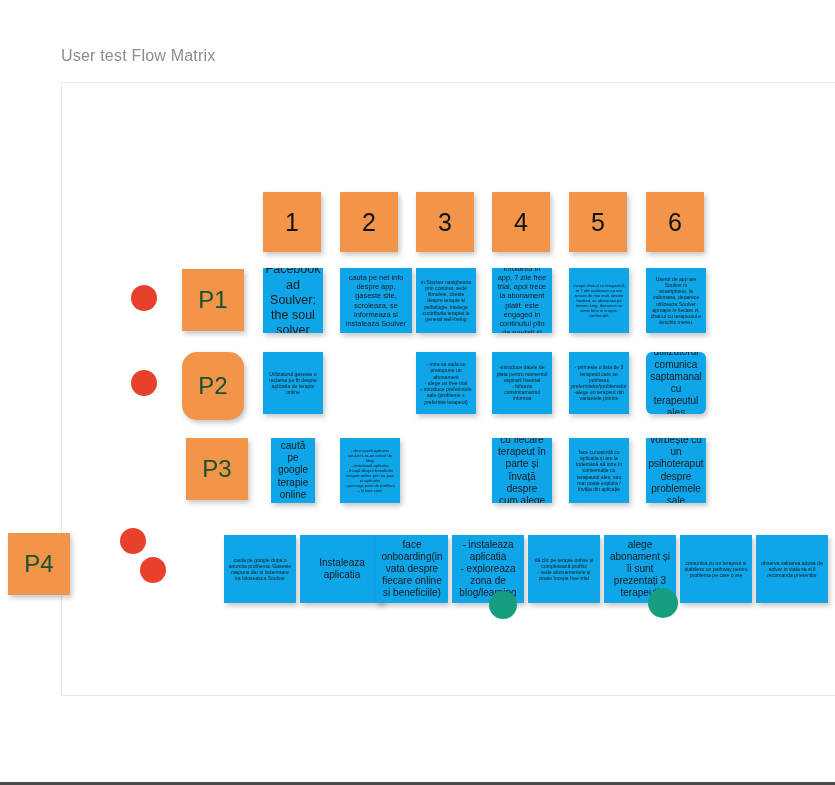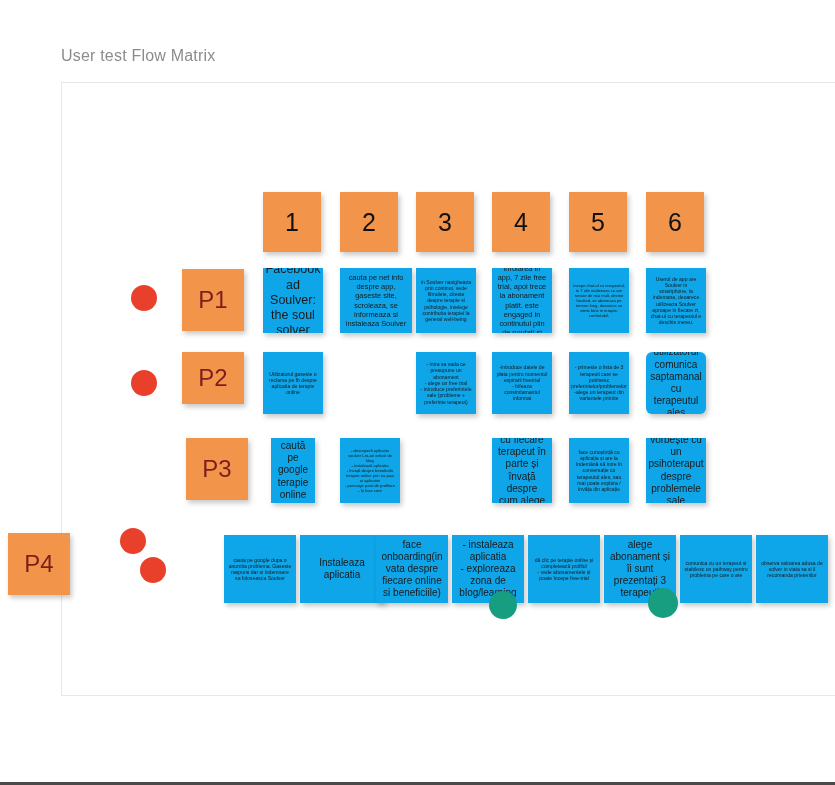--- a/index.html
+++ b/index.html
@@ -23,21 +23,21 @@
   .note{
     position:absolute;box-sizing:border-box;
     display:flex;align-items:center;justify-content:center;text-align:center;
     box-shadow:2px 3px 5px rgba(0,0,0,.22);
     color:#1a1a1a;overflow:hidden;
   }
   .note-inner{padding:0 4px;width:100%;line-height:1.22;white-space:pre-line;}
   .orange{background:#f2954b;}
   .green{background:#0ea5e9;}
   .num{font-size:25px;font-weight:400;color:#111;}
-  .plabel{font-size:24px;font-weight:400;color:#7f1d1d;}
+  .plabel{font-size:24px;font-weight:400;color:#14532d;}
   .t-lg{font-size:12.5px;}
   .t-md{font-size:10px;}
   .t-sm{font-size:7.4px;}
   .t-xs{font-size:5.1px;}
   .t-xxs{font-size:4.1px;}
   .dot{position:absolute;border-radius:50%;}
   .dot-red{background:#e8402a;}
   .dot-teal{background:#179e80;}
 </style>
 </head>
@@ -62,21 +62,21 @@
 <div class="note orange" style="left:569px;top:192px;width:58px;height:60px;">
   <div class="note-inner num">5</div>
 </div>
 <div class="note orange" style="left:646px;top:192px;width:58px;height:60px;">
   <div class="note-inner num">6</div>
 </div>
 
 <div class="note orange" style="left:182px;top:269px;width:62px;height:62px;">
   <div class="note-inner plabel">P1</div>
 </div>
-<div class="note orange" style="left:182px;top:352px;width:62px;height:52px;">
+<div class="note orange" style="left:182px;top:352px;width:62px;height:68px;border-radius:15px;">
   <div class="note-inner plabel">P2</div>
 </div>
 <div class="note orange" style="left:186px;top:438px;width:62px;height:62px;">
   <div class="note-inner plabel">P3</div>
 </div>
 <div class="note orange" style="left:8px;top:533px;width:62px;height:62px;">
   <div class="note-inner plabel">P4</div>
 </div>
 
 <div class="note green" style="left:263px;top:268px;width:60px;height:65px;">

